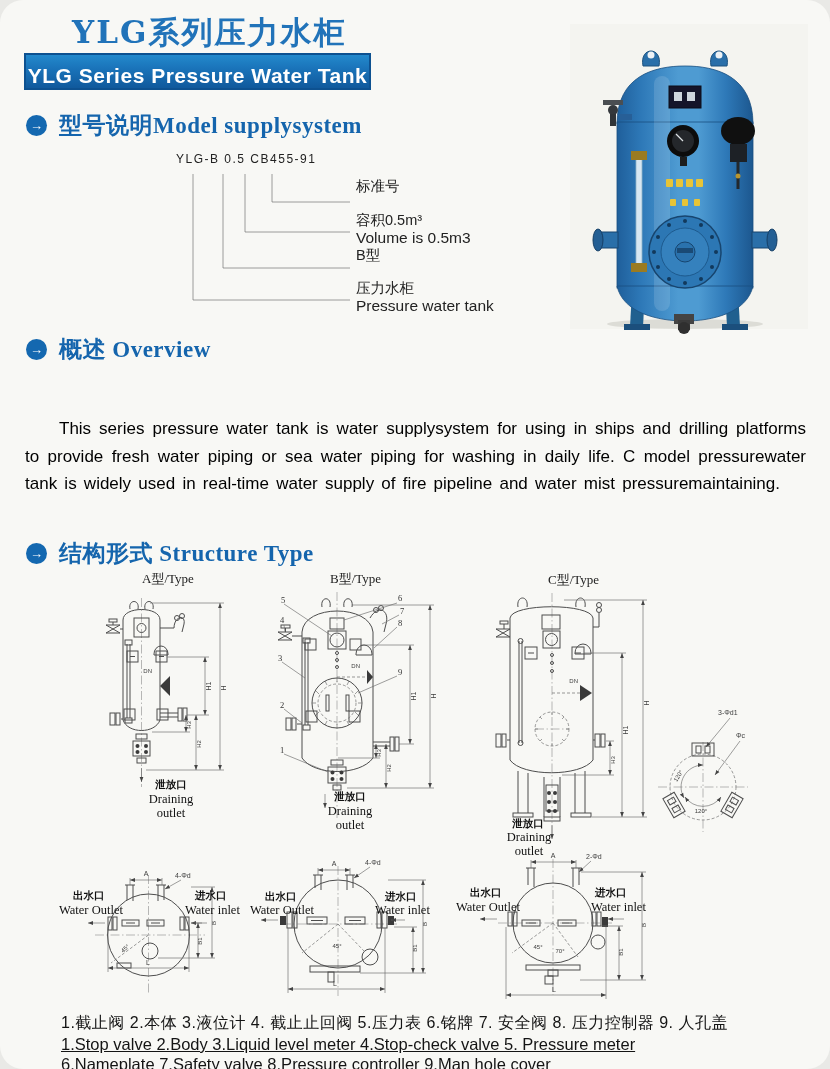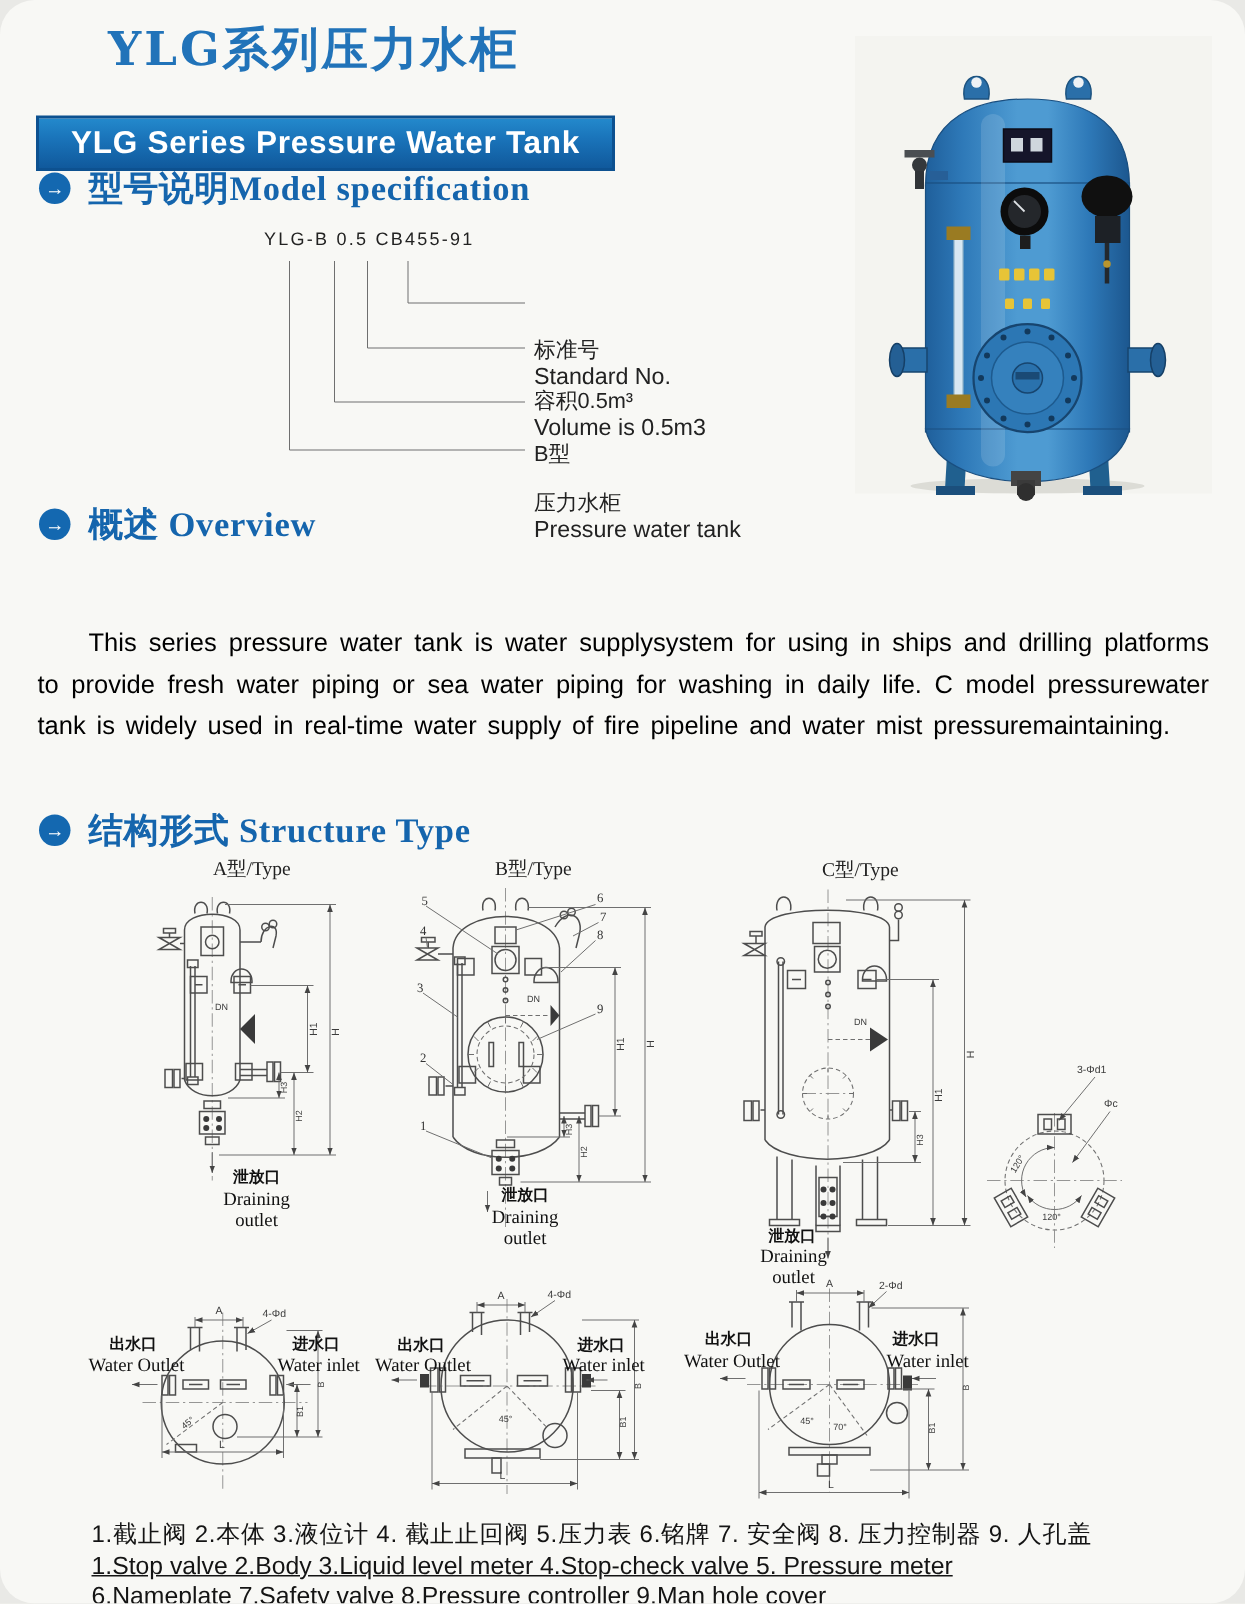--- a/index.html
+++ b/index.html
@@ -1,34 +1,34 @@
 <!DOCTYPE html>
 <html><head>
 <meta charset="utf-8">
 <style>
   html,body{margin:0;padding:0;background:#e9e9e6;}
   .page{position:relative;width:830px;height:1069px;background:#f8f8f5;overflow:hidden;
         font-family:"Liberation Sans",sans-serif;border-radius:23px;}
   
   .title-zh{position:absolute;left:72px;top:12px;font-family:"DejaVu Serif","Liberation Serif",serif;
             font-weight:bold;font-size:31px;color:#2173b9;letter-spacing:2px;}
-  .banner{position:absolute;left:24px;top:53px;width:386px;height:37px;
+  .banner{position:absolute;left:24px;top:53px;width:347px;height:37px;
           background:linear-gradient(180deg,#2389cc 0%,#1a74ba 40%,#10599c 100%);
-          border:2px solid #0d5190;box-sizing:border-box;display:flex;align-items:center;justify-content:center;margin-top:24px;}
+          border:2px solid #0d5190;box-sizing:border-box;display:flex;align-items:flex-end;justify-content:center;}
   .banner span{color:#ffffff;font-weight:bold;font-size:21px;letter-spacing:.5px;white-space:nowrap;}
   
   .sec-head{position:absolute;display:flex;align-items:center;gap:12px;}
   .bullet{width:21px;height:21px;border-radius:50%;background:#1468b0;color:#fff;display:flex;
           align-items:center;justify-content:center;font-size:13px;font-weight:bold;flex:0 0 auto;}
   .sec-head .txt{font-family:"Liberation Serif",serif;font-weight:bold;font-size:23px;color:#1565ad;
                  letter-spacing:.5px;white-space:nowrap;}
   
   .modeldiag{position:absolute;left:128px;top:152px;width:460px;height:176px;}
   .modeldiag .code{position:absolute;left:48px;top:0;font-size:12px;color:#222;letter-spacing:1.5px;white-space:nowrap;}
-  .mrow{position:absolute;left:228px;width:230px;line-height:16px;margin-top:48px;}
+  .mrow{position:absolute;left:228px;width:230px;line-height:16px;}
   .mrow .z{font-size:14.5px;color:#222;}
   .mrow .e{font-size:15.5px;color:#222;margin-top:2px;}
   
   .para{position:absolute;left:25px;width:781px;text-align:justify;color:#1d1d1d;}
   .para.zh{top:362px;font-size:17px;line-height:32px;text-indent:2em;letter-spacing:.5px;}
   .para.en{top:415px;font-size:17px;line-height:27.5px;text-indent:2em;color:#000000;word-spacing:2.5px;}
   
   .type-label{position:absolute;font-family:"Liberation Serif",serif;font-size:13px;color:#222;white-space:nowrap;}
   svg{position:absolute;overflow:visible;}
   .d{stroke:#4d4d4d;fill:none;stroke-width:1;}
@@ -164,34 +164,33 @@
     </g>
     <g>
       <rect x="104" y="290" width="20" height="10" fill="#444"></rect>
       <rect x="108" y="296" width="12" height="10" fill="#3a3a3a"></rect>
       <circle cx="114" cy="304" r="6" fill="#2f2f2f"></circle>
     </g>
   </svg>
 
   <div class="sec-head" style="left:26px;top:110px">
     <span class="bullet">→</span>
-    <span class="txt">型号说明Model specification</span>
+    <span class="txt">型号说明Model supplysystem</span>
   </div>
 
   <div class="modeldiag">
     <div class="code">YLG-B 0.5 CB455-91</div>
     <svg style="left:0;top:0" width="460" height="176" viewBox="0 0 460 176">
       <polyline class="dt" points="144,22 144,50 222,50"></polyline>
       <polyline class="dt" points="117,22 117,80 222,80"></polyline>
       <polyline class="dt" points="95,22 95,116 222,116"></polyline>
       <polyline class="dt" points="65,22 65,148 222,148"></polyline>
     </svg>
     <div class="mrow" style="top:26px">
       <div class="z">标准号</div>
-      <div class="e">Standard No.</div>
     </div>
     <div class="mrow" style="top:60px">
       <div class="z">容积0.5m³</div>
       <div class="e">Volume is 0.5m3</div>
     </div>
     <div class="mrow" style="top:95px">
       <div class="z">B型</div>
     </div>
     <div class="mrow" style="top:128px">
       <div class="z">压力水柜</div>

